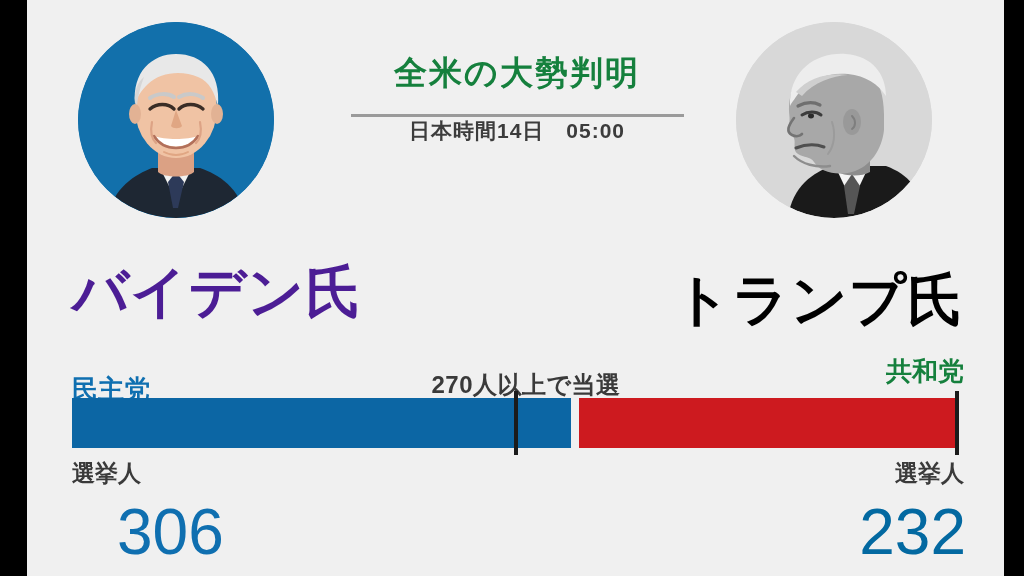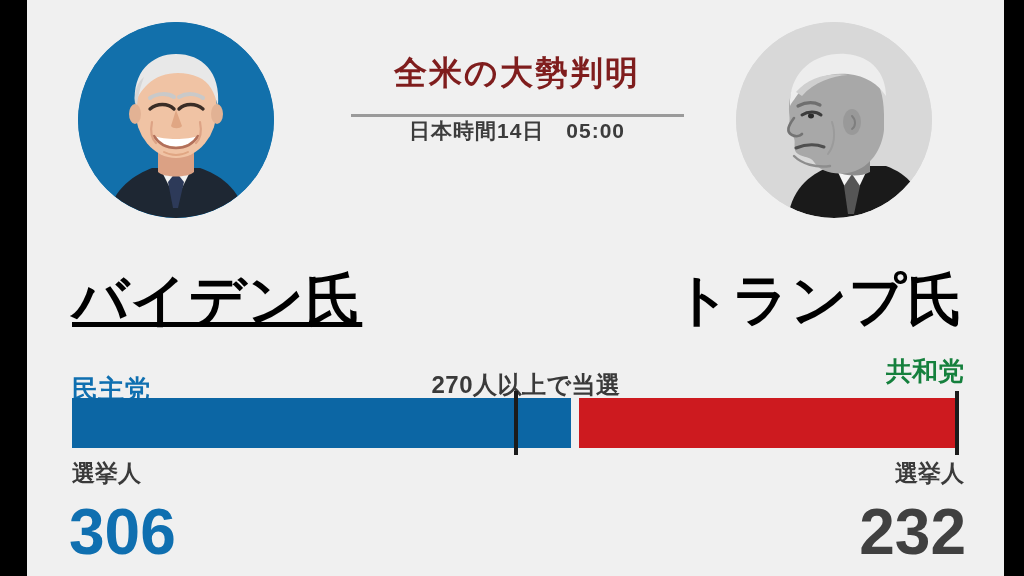--- a/index.html
+++ b/index.html
@@ -46,21 +46,21 @@
   #header {
     position: absolute;
     left: 295px;
     top: 55px;
     width: 390px;
     text-align: center;
   }
   #headline {
     font-size: 33px;
     font-weight: bold;
-    color: #7f1d1d;
+    color: #15803d;
     letter-spacing: 2px;
     line-height: 1.1;
     white-space: nowrap;
   }
   #header-divider {
     width: 333px;
     height: 3px;
     background: #9a9a9a;
     margin: 23px auto 0 auto;
   }
@@ -101,21 +101,21 @@
     letter-spacing: 1px;
     white-space: nowrap;
   }
   .cand-party {
     position: absolute;
     font-size: 26px;
     font-weight: bold;
     line-height: 1;
     white-space: nowrap;
   }
-  #name-biden  { left: 45px;  top: 272px; color: #000000; text-decoration: underline; }
+  #name-biden  { left: 45px;  top: 264px; color: #4c1d95; }
   #party-biden { left: 45px;  top: 376px; color: #0f6fb0; }
   #name-trump  { right: 40px; top: 272px; color: #000000; text-align: right; }
   #party-trump { right: 40px; top: 358px; color: #15803d; text-align: right; }
 
   
   #threshold-label {
     position: absolute;
     left: 374px;
     top: 357px;
     width: 250px;
@@ -166,28 +166,29 @@
     position: absolute;
     font-size: 23px;
     font-weight: bold;
     color: #3a3a3a;
     line-height: 1;
     white-space: nowrap;
   }
   .total-value {
     position: absolute;
     font-size: 64px;
-    font-weight: bold;
+    font-weight: normal;
     line-height: 1;
     white-space: nowrap;
+    margin-left: 48px;
   }
   #total-label-biden { left: 45px;  top: 462px; }
   #total-value-biden { left: 42px;  top: 500px; color: #0f6fb0; }
   #total-label-trump { right: 40px; top: 462px; text-align: right; }
-  #total-value-trump { right: 38px; top: 500px; color: #404040; text-align: right; }
+  #total-value-trump { right: 38px; top: 500px; color: #0369a1; text-align: right; }
 </style>
 </head>
 <body>
 
 <div id="frame">
 
   <div class="letterbox" id="letterbox-left"></div>
   <div class="letterbox" id="letterbox-right"></div>
 
   <div id="stage">

